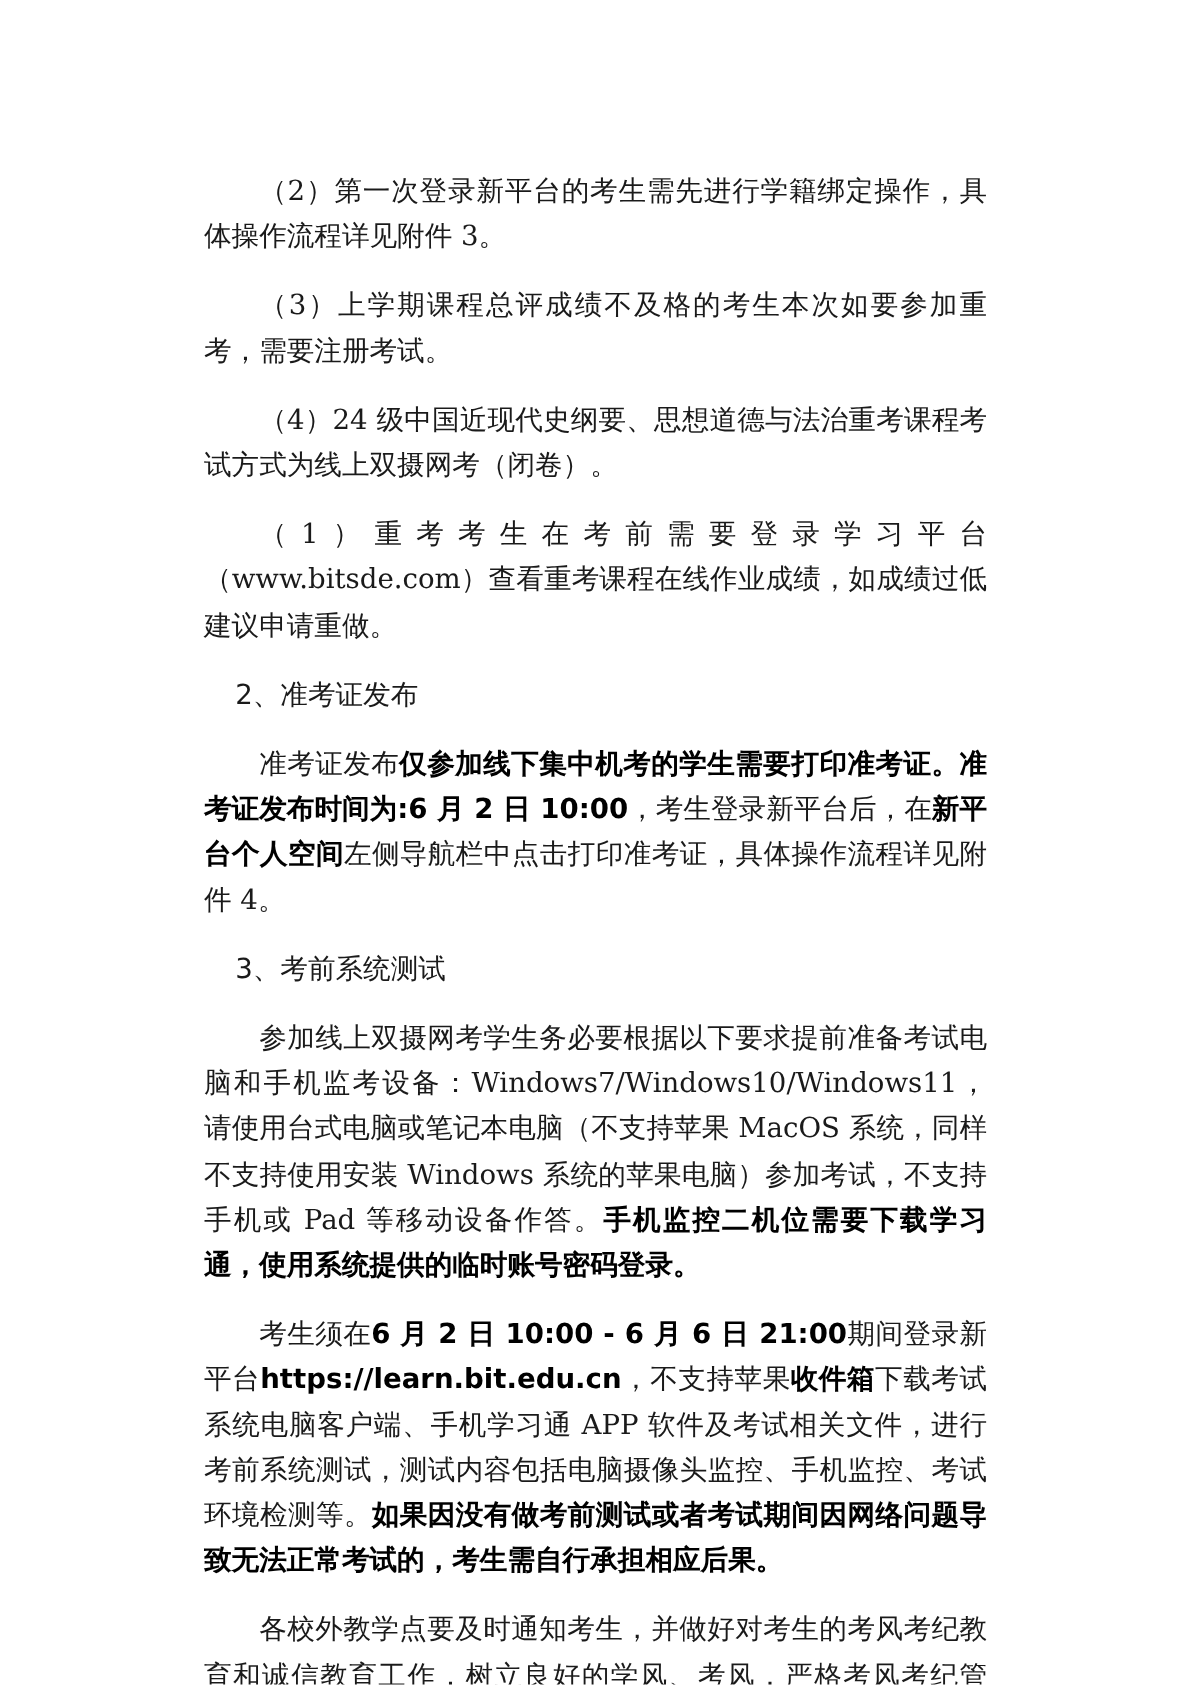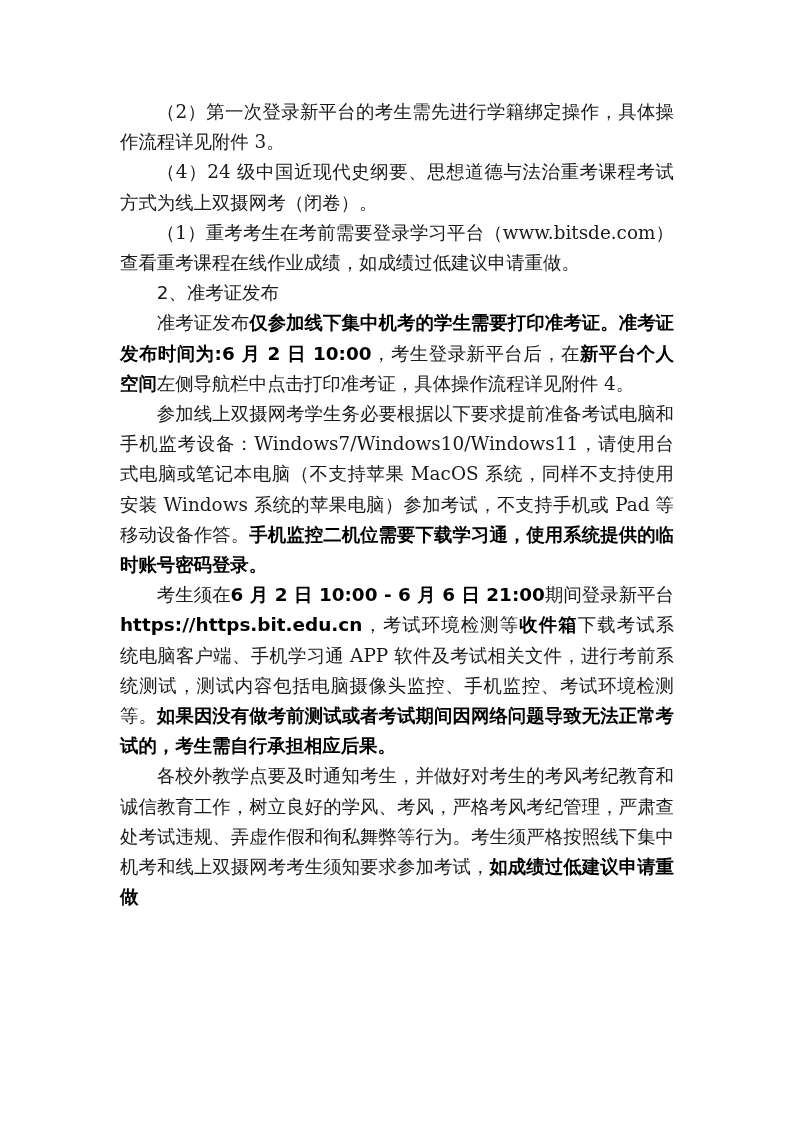--- a/index.html
+++ b/index.html
@@ -9,48 +9,54 @@
     left: 120px;
     top: 97px;
     width: 554px;
     font-family: "DejaVu Serif", "Liberation Serif", serif;
     font-size: 18.4px;
     color: #1a1a1a;
     line-height: 30.2px;
     text-align: justify;
     text-justify: inter-character;
   }
-  .para { margin: 0; text-indent: 2em; }
+  .para { margin: 16px; text-indent: 2em; }
   .heading { margin: 0; text-indent: 2em; font-weight: normal; font-family: "DejaVu Sans", "Liberation Sans", sans-serif; }
   .b { font-weight: bold; font-family: "DejaVu Sans", "Liberation Sans", sans-serif; color: #000; }
 </style>
 </head>
 <body>
 
 <div class="page">
   <p class="para">
     <span>（2）第一次登录新平台的考生需先进行学籍绑定操作，具体操作流程详见附件 3。</span>
+  </p>
+  <p class="para">
+    <span>（3）上学期课程总评成绩不及格的考生本次如要参加重考，需要注册考试。</span>
   </p>
   <p class="para">
     <span>（4）24 级中国近现代史纲要、思想道德与法治重考课程考试方式为线上双摄网考（闭卷）。</span>
   </p>
   <p class="para">
     <span>（1）重考考生在考前需要登录学习平台（www.bitsde.com）查看重考课程在线作业成绩，如成绩过低建议申请重做。</span>
   </p>
 
   <p class="heading">
     <span>2、准考证发布</span>
   </p>
   <p class="para">
     <span>准考证发布</span><span class="b">仅参加线下集中机考的学生需要打印准考证。准考证发布时间为:6 月 2 日 10:00</span><span>，考生登录新平台后，在</span><span class="b">新平台个人空间</span><span>左侧导航栏中点击打印准考证，具体操作流程详见附件 4。</span>
   </p>
 
+  <p class="heading">
+    <span>3、考前系统测试</span>
+  </p>
   <p class="para">
     <span>参加线上双摄网考学生务必要根据以下要求提前准备考试电脑和手机监考设备：Windows7/Windows10/Windows11，请使用台式电脑或笔记本电脑（不支持苹果 MacOS 系统，同样不支持使用安装 Windows 系统的苹果电脑）参加考试，不支持手机或 Pad 等移动设备作答。</span><span class="b">手机监控二机位需要下载学习通，使用系统提供的临时账号密码登录。</span>
   </p>
   <p class="para">
-    <span>考生须在</span><span class="b">6 月 2 日 10:00 - 6 月 6 日 21:00</span><span>期间登录新平台</span><span class="b">https://https.bit.edu.cn</span><span>，考试环境检测等</span><span class="b">收件箱</span><span>下载考试系统电脑客户端、手机学习通 APP 软件及考试相关文件，进行考前系统测试，测试内容包括电脑摄像头监控、手机监控、考试环境检测等。</span><span class="b">如果因没有做考前测试或者考试期间因网络问题导致无法正常考试的，考生需自行承担相应后果。</span>
+    <span>考生须在</span><span class="b">6 月 2 日 10:00 - 6 月 6 日 21:00</span><span>期间登录新平台</span><span class="b">https://learn.bit.edu.cn</span><span>，不支持苹果</span><span class="b">收件箱</span><span>下载考试系统电脑客户端、手机学习通 APP 软件及考试相关文件，进行考前系统测试，测试内容包括电脑摄像头监控、手机监控、考试环境检测等。</span><span class="b">如果因没有做考前测试或者考试期间因网络问题导致无法正常考试的，考生需自行承担相应后果。</span>
   </p>
 
   <p class="para">
     <span>各校外教学点要及时通知考生，并做好对考生的考风考纪教育和诚信教育工作，树立良好的学风、考风，严格考风考纪管理，严肃查处考试违规、弄虚作假和徇私舞弊等行为。考生须严格按照线下集中机考和线上双摄网考考生须知要求参加考试，</span><span class="b">如成绩过低建议申请重做</span>
   </p>
 </div>
 
 </body></html>

